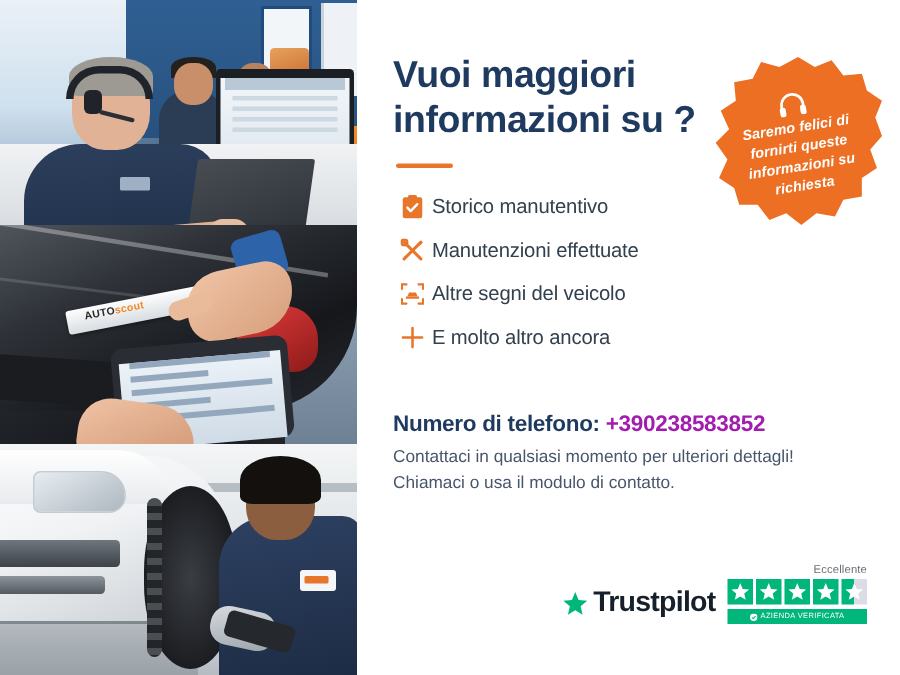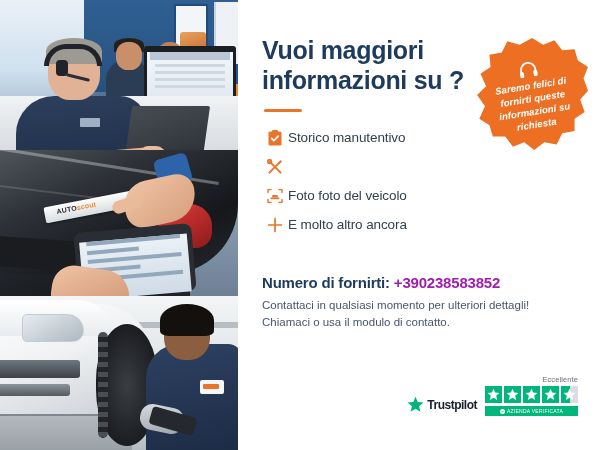--- a/index.html
+++ b/index.html
@@ -280,21 +280,21 @@
     position: absolute;
     right: 22px;
     bottom: 34px;
     display: flex;
     align-items: flex-end;
     gap: 8px;
   }
   .tp-logo { display: flex; align-items: center; gap: 3px; padding-bottom: 3px; }
   .tp-star-logo { width: 17px; height: 17px; }
   .tp-word {
-    font-size: 12px; font-weight: bold; color: #16202b; letter-spacing: -0.5px;
+    font-size: 19px; font-weight: bold; color: #16202b; letter-spacing: -0.5px;
   }
   .tp-right { text-align: center; }
   .tp-label {
     font-size: 7.5px; color: #6a6f75; letter-spacing: .1px; margin-bottom: 2px;
     text-align: right; padding-left: 1px;
   }
   .tp-stars { display: flex; gap: 2px; }
   .tp-box {
     width: 17px; height: 17px; background: #00b67a;
     display: flex; align-items: center; justify-content: center;
@@ -441,47 +441,48 @@
 
       <div class="feature">
         <span class="feat-icon">
           <svg width="16" height="16" viewBox="0 0 16 16">
             <path d="M2.4 2.4l11.2 11.2" stroke="#e8762a" stroke-width="2" stroke-linecap="round"></path>
             <path d="M13.6 2.4L2.4 13.6" stroke="#e8762a" stroke-width="2" stroke-linecap="round"></path>
             <circle cx="2.6" cy="2.6" r="1.9" fill="none" stroke="#e8762a" stroke-width="1.6"></circle>
             <path d="M13.6 1.6l1.2 1.2-2.4 2.2-1.2-1.2z" fill="#e8762a"></path>
           </svg>
         </span>
+        <span class="feat-label">Manutenzioni effettuate</span>
       </div>
 
 
       <div class="feature">
         <span class="feat-icon">
           <svg width="16" height="16" viewBox="0 0 16 16">
             <path d="M1 4.6V1.6h3M15 4.6V1.6h-3M1 11.4v3h3M15 11.4v3h-3" stroke="#e8762a" stroke-width="1.4" fill="none" stroke-linecap="round"></path>
             <path d="M3.6 9.6h8.8v1.6H3.6z" fill="#e8762a"></path>
             <path d="M4.6 9.6l1.1-2.6h4.6l1.1 2.6z" fill="#e8762a"></path>
           </svg>
         </span>
-        <span class="feat-label">Foto foto del veicolo</span>
+        <span class="feat-label">Altre segni del veicolo</span>
       </div>
 
       <div class="feature">
         <span class="feat-icon">
           <svg width="16" height="16" viewBox="0 0 16 16">
             <path d="M8 1.6v12.8M1.6 8h12.8" stroke="#e8762a" stroke-width="1.7" stroke-linecap="round"></path>
           </svg>
         </span>
         <span class="feat-label">E molto altro ancora</span>
       </div>
     </div>
 
     <div class="contact">
       <div class="phone">
-        <span>Numero di fornirti:</span>
+        <span>Numero di telefono:</span>
         <a style="color:#a21caf;text-decoration:none" href="#">+390238583852</a>
       </div>
       <div class="contact-line">
         <div>Contattaci in qualsiasi momento per ulteriori dettagli!</div>
         <div>Chiamaci o usa il modulo di contatto.</div>
       </div>
     </div>
 
     <div class="trustpilot">
       <div class="tp-logo">

